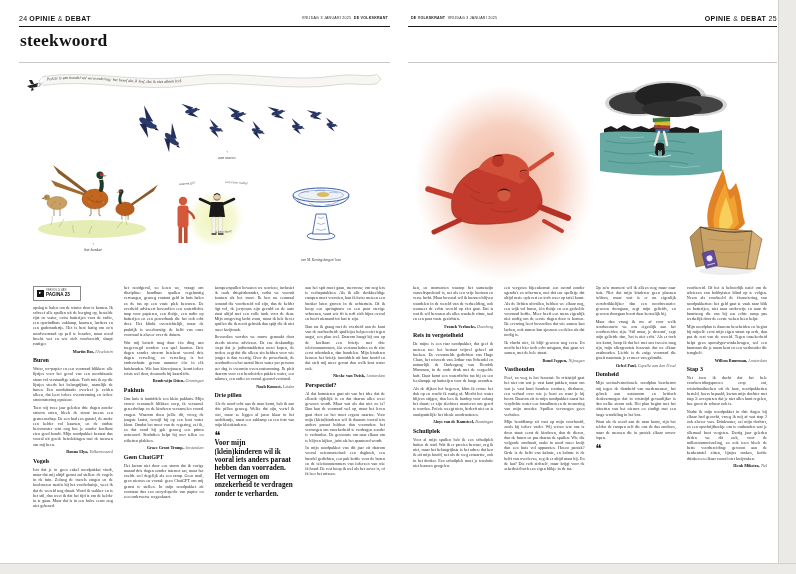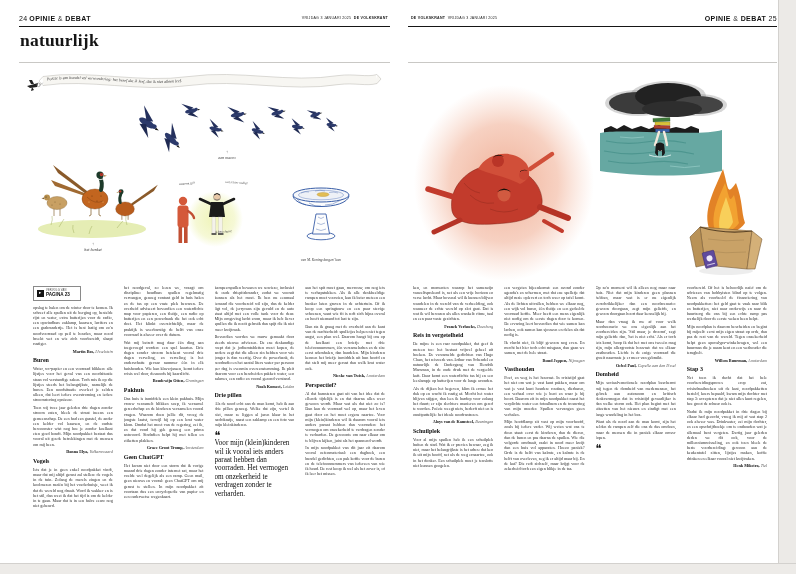--- a/index.html
+++ b/index.html
@@ -36,21 +36,21 @@
   .page.right .cols{left:5px;width:354px;}
   .col{flex:1 1 0;overflow:hidden;min-width:0;}
 
   .bp{font-size:4.2px;line-height:5.2px;text-align:justify;color:#2b2b2b;margin:0 0 2.5px 0;}
   .bh{font-size:6px;line-height:7px;font-weight:700;color:#0f0f0f;margin:3px 0 2px 0;}
   .ba{font-size:4.2px;line-height:5px;text-align:right;margin:0 0 3.5px 0;color:#111;}
   .ba b{font-weight:700;}
   .ba i{font-weight:400;font-style:italic;color:#555;}
   .bq{margin:4px 1px 0 0;}
   .bq .qm{display:block;font-size:11px;line-height:8px;color:#101010;}
-  .bq .qt{font-size:7.2px;line-height:8.4px;font-weight:400;color:#0d0d0d;}
+  .bq .qt{font-size:7.2px;line-height:8.4px;font-weight:700;color:#0d0d0d;}
   .contbox{display:flex;align-items:center;gap:2.5px;border:0.7px solid #8a8a8a;
            width:40px;padding:2px 3px;margin:1px 0 4px 0;background:#fff;}
   .cicon{flex:0 0 auto;width:6.5px;height:6.5px;background:#141414;color:#fff;font-size:4.5px;
          line-height:6.5px;text-align:center;font-family:"Liberation Sans",sans-serif;}
   .ctxt{display:flex;flex-direction:column;}
   .cline1{font-family:"Liberation Sans",sans-serif;font-size:2.6px;line-height:3.2px;letter-spacing:.2px;color:#444;}
   .cline2{font-family:"Liberation Sans",sans-serif;font-size:4.6px;line-height:5.4px;font-weight:700;color:#111;}
 
   .hand{font-style:italic;fill:#3c3c3c;}
 </style>
@@ -65,21 +65,21 @@
       <span class="sec">
         <span>OPINIE</span>
         <span class="amp">&amp;</span>
         <span>DEBAT</span>
       </span>
       <span class="hl-left-date dateline">
         <span>VRIJDAG 3 JANUARI 2025</span>&nbsp;&nbsp;<b>DE VOLKSKRANT</b>
       </span>
     </div>
     <div class="rule1"></div>
-    <div class="kw-title">natuurlijk</div>
+    <div class="kw-title">steekwoord</div>
     <div class="rule2"></div>
 
     <svg class="illu" width="371" height="212" viewBox="0 0 371 212">
       <defs>
         <radialGradient id="glowGrad" cx="50%" cy="50%" r="50%">
           <stop offset="0%" stop-color="#eef3b4" stop-opacity="0.95"></stop>
           <stop offset="70%" stop-color="#eef3b4" stop-opacity="0.55"></stop>
           <stop offset="100%" stop-color="#eef3b4" stop-opacity="0"></stop>
         </radialGradient>
         <path id="bannerPath" d="M24,10 C70,3 120,17 170,10 C220,3 270,17 320,9 C335,7 348,11 358,8"></path>

